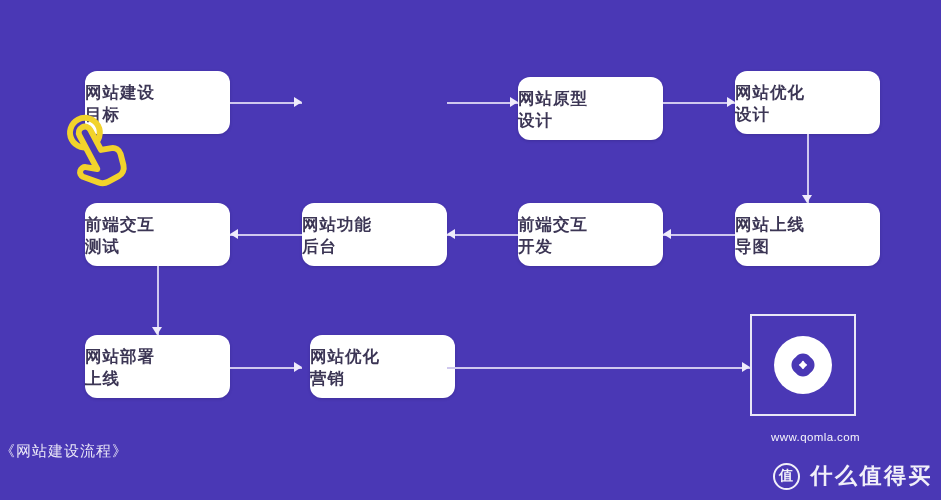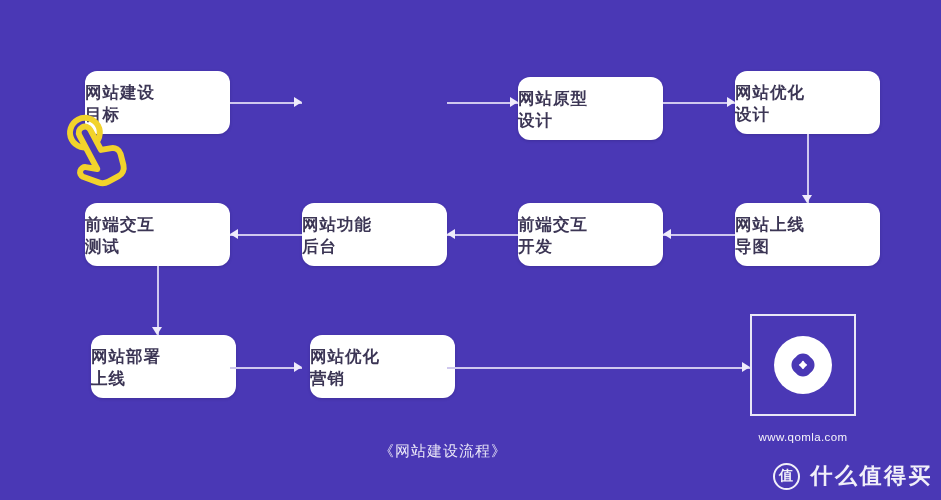--- a/index.html
+++ b/index.html
@@ -24,50 +24,50 @@
     color:#3c3655;
     font-size:16.5px;font-weight:700;
     line-height:22px;
     letter-spacing:1px;
     box-shadow:0 1px 3px rgba(30,20,80,.25);
   }
   .n1{left:85px;top:71px}   .n2{left:302px;top:71px}
   .n3{left:518px;top:77px}  .n4{left:735px;top:71px}
   .n5{left:85px;top:203px}  .n6{left:302px;top:203px}
   .n7{left:518px;top:203px} .n8{left:735px;top:203px}
-  .n9{left:91px;top:335px}  .n10{left:310px;top:335px}
+  .n9{left:85px;top:335px}  .n10{left:310px;top:335px}
 
   
   .hline{position:absolute;height:1.5px;background:#cfc8ee;}
   .vline{position:absolute;width:1.5px;background:#cfc8ee;}
   .arr{position:absolute;width:0;height:0;}
   .arr.right{border-top:5px solid transparent;border-bottom:5px solid transparent;border-left:8px solid #efecfb;}
   .arr.left {border-top:5px solid transparent;border-bottom:5px solid transparent;border-right:8px solid #efecfb;}
   .arr.down {border-left:5px solid transparent;border-right:5px solid transparent;border-top:8px solid #efecfb;}
 
   
   .caption{
     position:absolute;left:0;top:442px;width:838px;
-    text-align:center;color:#e9e6f7;font-size:15px;letter-spacing:1px;padding-left:24px;
+    text-align:left;color:#e9e6f7;font-size:15px;letter-spacing:1px;
   }
 
   
   .logo-card{
     position:absolute;left:750px;top:314px;width:106px;height:102px;
     border:2px solid rgba(255,255,255,.88);
     box-sizing:border-box;
     display:flex;align-items:center;justify-content:center;
   }
   .logo-circle{
     width:58px;height:58px;border-radius:50%;background:#ffffff;
     display:flex;align-items:center;justify-content:center;
   }
   .logo-url{
     position:absolute;left:746px;top:431px;width:114px;
-    text-align:center;color:rgba(255,255,255,.95);
+    text-align:right;color:rgba(255,255,255,.95);
     font-size:11.5px;letter-spacing:.4px;
   }
 
   
   .tap-hand{position:absolute;left:56px;top:106px;width:86px;height:84px;transform:rotate(-6deg);}
 
   
   .watermark{
     position:absolute;right:8px;bottom:9px;
     display:flex;align-items:center;gap:11px;

